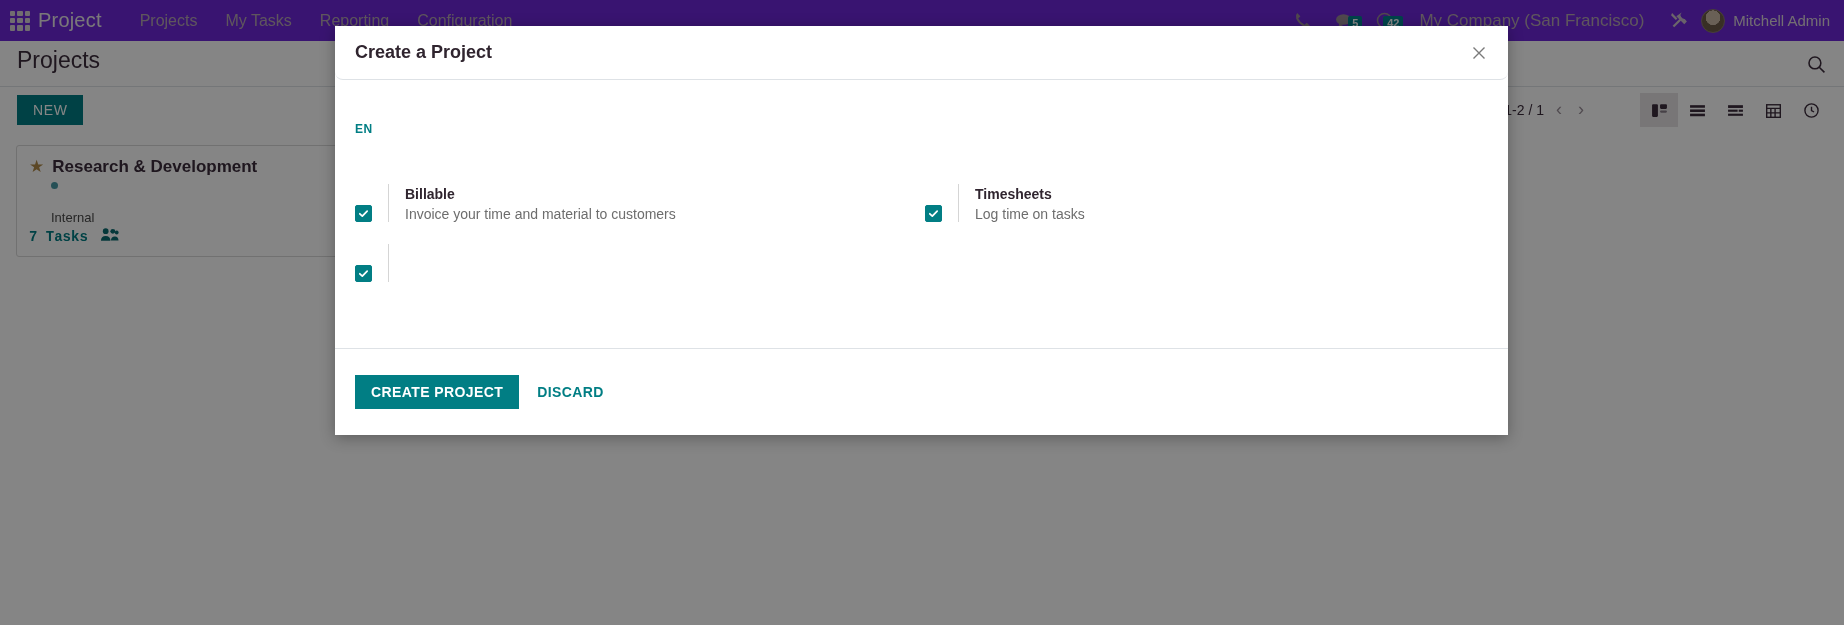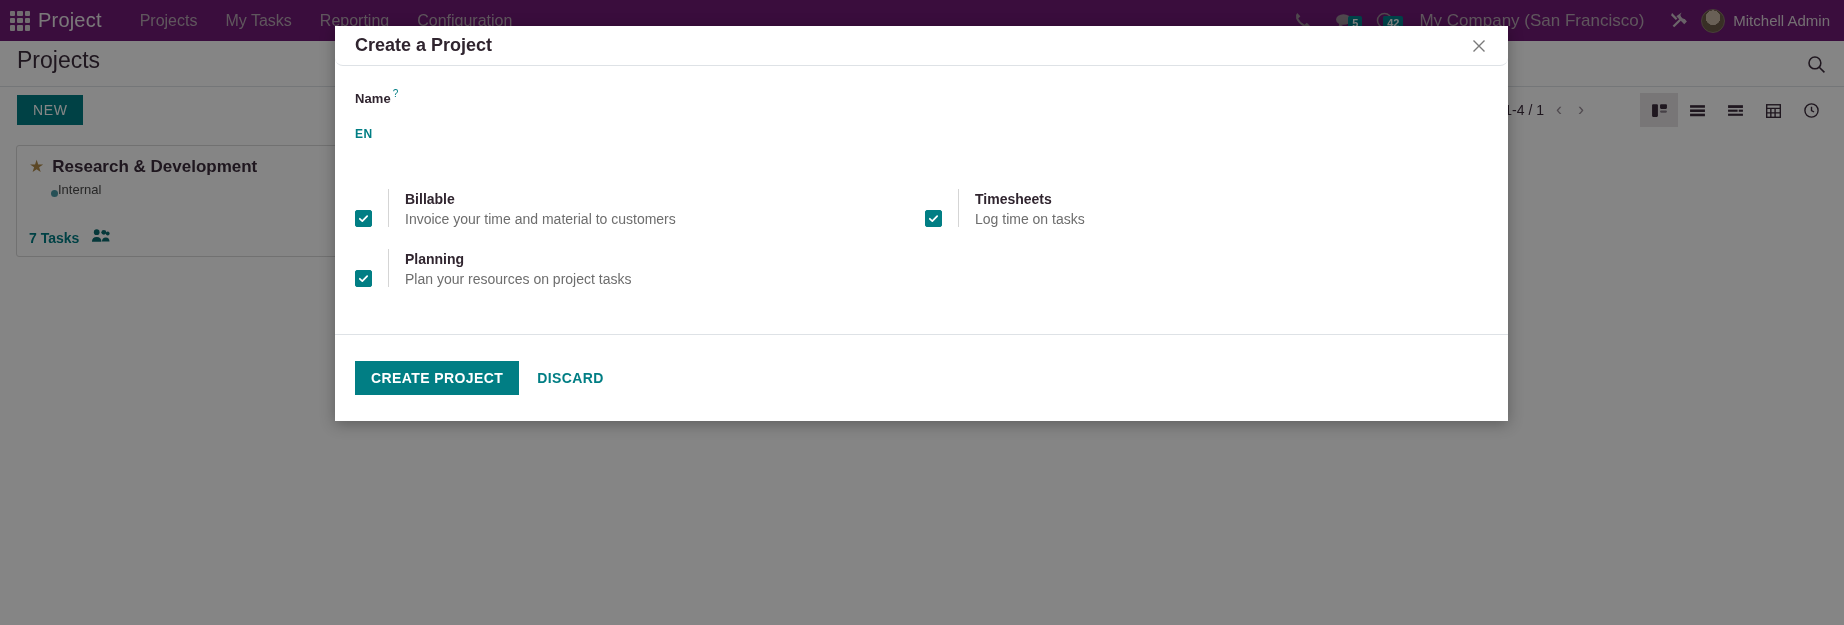--- a/index.html
+++ b/index.html
@@ -8,21 +8,21 @@
     font-family: "Liberation Sans", sans-serif;
     overflow: hidden;
     background: #ffffff;
   }
 
   
   #app { position: absolute; inset: 0; background: #ffffff; }
 
   .navbar {
     position: absolute; top: 0; left: 0; right: 0; height: 41px;
-    background: #701a75;
+    background: #6d28d9;
     display: flex; align-items: center;
     color: #b9a8b4; font-size: 16px;
   }
   .apps-grid {
     width: 20px; height: 20px; margin-left: 10px; margin-right: 8px;
     display: grid; grid-template-columns: repeat(3, 1fr); grid-template-rows: repeat(3, 1fr);
     gap: 2px;
   }
   .apps-grid span { background: #d9d2d7; border-radius: 1px; }
   .brand {
@@ -83,37 +83,37 @@
 
   .kanban { position: absolute; top: 133px; left: 0; right: 0; bottom: 0; background: #fff; padding: 12px 16px; }
   .k-card {
     width: 330px; min-height: 112px; background: #fff;
     border: 1px solid #d8d8d8; border-radius: 3px;
     padding: 10px 12px; position: relative;
   }
   .k-title-row { display: flex; align-items: center; gap: 8px; }
   .star { color: #b08a4a; font-size: 17px; }
   .k-title { font-size: 17px; color: #3c2c3c; font-weight: 600; }
-  .k-sub { display: flex; align-items: flex-end; gap: 0; margin: 5px 0 0 22px; }
+  .k-sub { display: flex; align-items: flex-start; gap: 21px; margin: 5px 0 0 22px; flex-direction: column; }
   .k-dot { width: 7px; height: 7px; border-radius: 50%; background: #4a9aa6; }
   .k-sub-label { font-size: 13px; color: #4a4a4a; }
-  .k-footer { position: absolute; left: 12px; bottom: 9px; display: flex; align-items: center; gap: 12px; }
+  .k-footer { position: absolute; left: 12px; bottom: 9px; display: flex; align-items: center; gap: 12px; font-family: Liberation Mono, monospace; }
   .k-tasks { font-size: 14px; color: #017e84; font-weight: 600; }
   .k-people { color: #0b6b70; }
 
   
   .backdrop { position: absolute; inset: 0; background: rgba(0,0,0,0.48); }
 
   .modal {
     position: absolute; left: 335px; top: 26px;
     width: 1173px; background: #fff;
     box-shadow: 0 3px 14px rgba(0,0,0,.3);
   }
   .modal-header {
-    position: relative; height: 40px;
+    position: relative; height: 54px;
     border-bottom: 1px solid #dee2e6;
     display: flex; align-items: center; padding: 15px 20px; border-radius: 8px;
   }
   .modal-title { font-size: 18px; font-weight: bold; color: #30252f; }
   .modal-close {
     position: absolute; right: 14px; top: 50%; transform: translateY(-50%);
     width: 30px; height: 30px; display:flex; align-items:center; justify-content:center;
     color: #7a7a7a; font-size: 22px; line-height: 1; font-weight: 300;
   }
   .modal-body { padding: 22px 20px 26px 20px; min-height: 268px; }
@@ -229,21 +229,21 @@
       <div class="searchbox">
         <svg width="19" height="19" viewBox="0 0 18 18" fill="none" stroke="#3c2c3c" stroke-width="1.5">
           <circle cx="7.5" cy="7.5" r="5.6"></circle>
             <path d="M11.6 11.6 L16.5 16.5"></path>
         </svg>
       </div>
     </div>
     <div class="cp-row2">
       <button class="new-btn">NEW</button>
       <div class="pager">
-        <span>1-4 / 1</span>
+        <span>1-2 / 1</span>
         <span class="chev">‹</span>
         <span class="chev">›</span>
       </div>
       <div class="view-switcher">
         <div class="view-btn active">
           <svg width="17" height="17" viewBox="0 0 16 16" fill="#3c2c3c">
             <rect x="1" y="2" width="5.5" height="12" rx="1"></rect>
             <rect x="8.5" y="2" width="6.5" height="4.5" rx="1"></rect>
             <rect x="8.5" y="8" width="6.5" height="2" rx="1" opacity=".55"></rect>
           </svg>
@@ -311,23 +311,20 @@
   <div class="modal-header">
     <div class="modal-title">Create a Project</div>
     <div class="modal-close">
       <svg width="16" height="16" viewBox="0 0 16 16" fill="none" stroke="#7a7a7a" stroke-width="1.4">
         <path d="M2.5 2.5 L13.5 13.5 M13.5 2.5 L2.5 13.5"></path>
       </svg>
     </div>
   </div>
 
   <div class="modal-body">
-    <div>
-      <span class="field-label">Name</span><span class="help-sup">?</span>
-    </div>
     <div class="name-row">
       <span class="lang-badge">EN</span>
     </div>
 
     <div class="options-grid">
       <div class="opt">
         <span class="cb">
           <svg width="11" height="11" viewBox="0 0 12 12" fill="none" stroke="#fff" stroke-width="1.9" stroke-linecap="round" stroke-linejoin="round">
             <path d="M2 6.3 L4.7 8.8 L10 3.4"></path>
           </svg>
@@ -352,24 +349,20 @@
         </span>
       </div>
 
       <div class="opt">
         <span class="cb">
           <svg width="11" height="11" viewBox="0 0 12 12" fill="none" stroke="#fff" stroke-width="1.9" stroke-linecap="round" stroke-linejoin="round">
             <path d="M2 6.3 L4.7 8.8 L10 3.4"></path>
           </svg>
         </span>
         <span class="opt-divider"></span>
-        <span class="opt-text">
-          <span class="opt-title">Planning</span>
-          <span class="opt-desc">Plan your resources on project tasks</span>
-        </span>
       </div>
     </div>
   </div>
 
   <div class="modal-footer">
     <button class="btn-primary">Create Project</button>
     <button class="btn-link">Discard</button>
   </div>
 </div>
 

